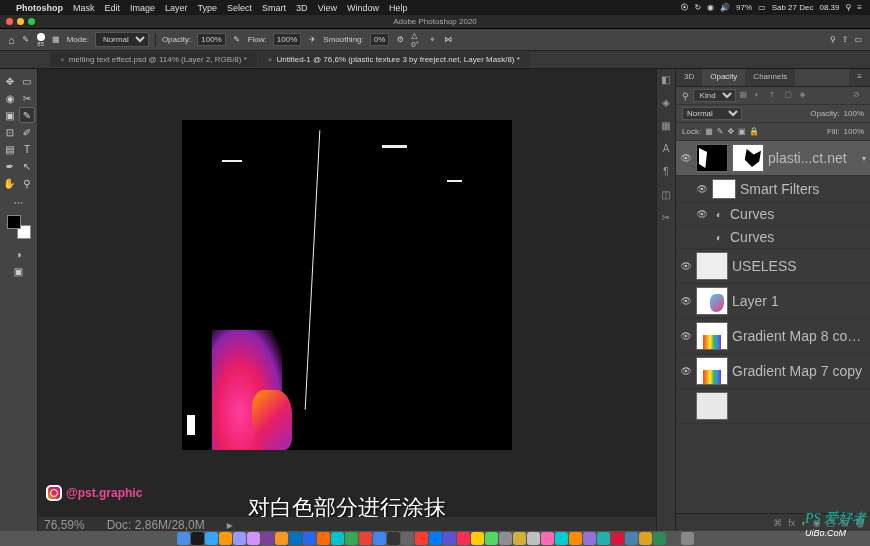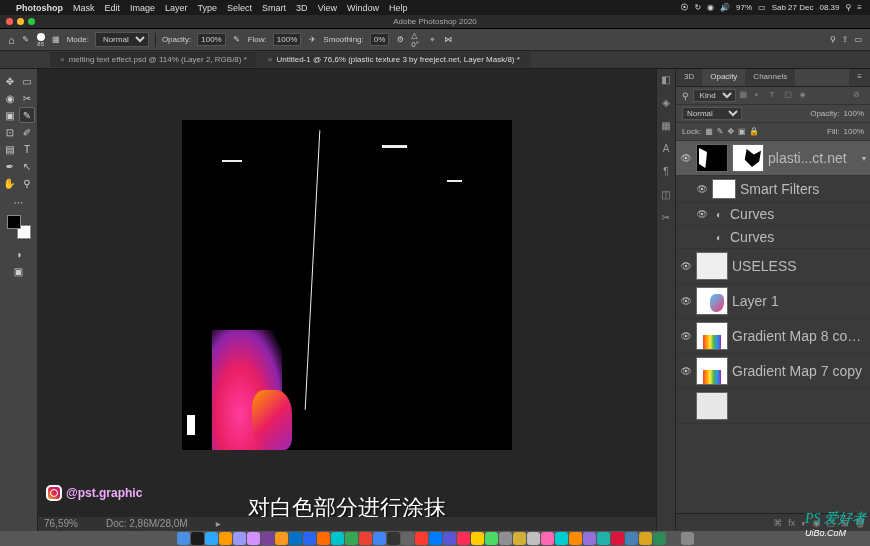--- a/index.html
+++ b/index.html
@@ -36,22 +36,22 @@
 .canvas-area{flex:1;background:#262626;position:relative;display:flex;align-items:center;justify-content:center}
 .canvas{width:330px;height:330px;background:#000;position:relative;overflow:hidden;margin-top:-30px}
 .canvas .scratch{position:absolute;background:#eee}
 .canvas .sc1{top:10px;left:130px;width:1px;height:280px;transform:rotate(3deg)}
 .canvas .sc2{top:40px;left:40px;width:20px;height:2px}
 .canvas .sc3{top:25px;left:200px;width:25px;height:3px}
 .canvas .sc4{top:60px;right:50px;width:15px;height:2px}
 .canvas .pink{position:absolute;bottom:0;left:30px;width:70px;height:120px;background:radial-gradient(ellipse at 40% 70%,#ff3d9e 0%,#e91e63 40%,#8e24aa 70%,transparent 90%)}
 .canvas .pink2{position:absolute;bottom:0;left:70px;width:40px;height:60px;background:linear-gradient(135deg,#ff9800,#e91e63,#9c27b0);border-radius:30% 40% 20% 50%}
 .canvas .wsp{position:absolute;bottom:15px;left:5px;width:8px;height:20px;background:#fff}
-.status{position:absolute;bottom:0;left:0;height:14px;background:#323232;font-size:10px;color:#999;padding:1px 6px;display:flex;gap:28px;width:100%}
-.ig-badge{position:absolute;bottom:30px;left:8px;display:flex;align-items:center;gap:4px;color:#f0abfc;font-size:12px;font-weight:bold}
+.status{position:absolute;bottom:0;left:0;height:14px;background:#323232;font-size:12px;color:#999;padding:1px 6px;display:flex;gap:22px;width:100%}
+.ig-badge{position:absolute;bottom:30px;left:8px;display:flex;align-items:center;gap:4px;color:#ec4899;font-size:12px;font-weight:bold}
 .ig-icon{width:16px;height:16px;border:2px solid #fff;border-radius:5px;display:flex;align-items:center;justify-content:center;background:linear-gradient(45deg,#f09433,#e6683c,#dc2743,#cc2366,#bc1888)}
 .ig-icon::after{content:"";width:6px;height:6px;border:1.5px solid #fff;border-radius:50%}
 .subtitle{position:absolute;bottom:8px;left:50%;transform:translateX(-50%);font-size:22px;color:#fff;text-shadow:1px 1px 2px #000;font-weight:400}
 .rpanels{width:19px;background:#383838;border-left:1px solid #222;display:flex;flex-direction:column;align-items:center;padding:4px 0;gap:10px}
 .rpanels .pi{width:13px;height:13px;color:#999;font-size:10px;display:flex;align-items:center;justify-content:center}
 .layers-panel{width:195px;background:#444;border-left:1px solid #222;display:flex;flex-direction:column;font-size:9px;color:#bbb}
 .lp-tabs{display:flex;height:18px;border-bottom:1px solid #222;font-size:8px}
 .lp-tab{padding:3px 8px;cursor:pointer}
 .lp-tab.active{background:#444;color:#ddd;border-bottom:1px solid #444}
 .lp-tab:not(.active){background:#383838}

